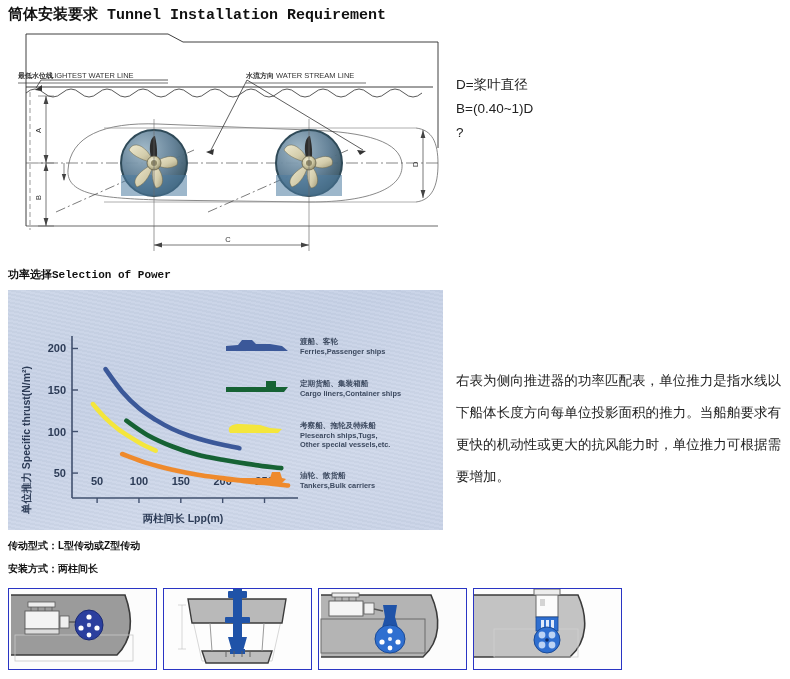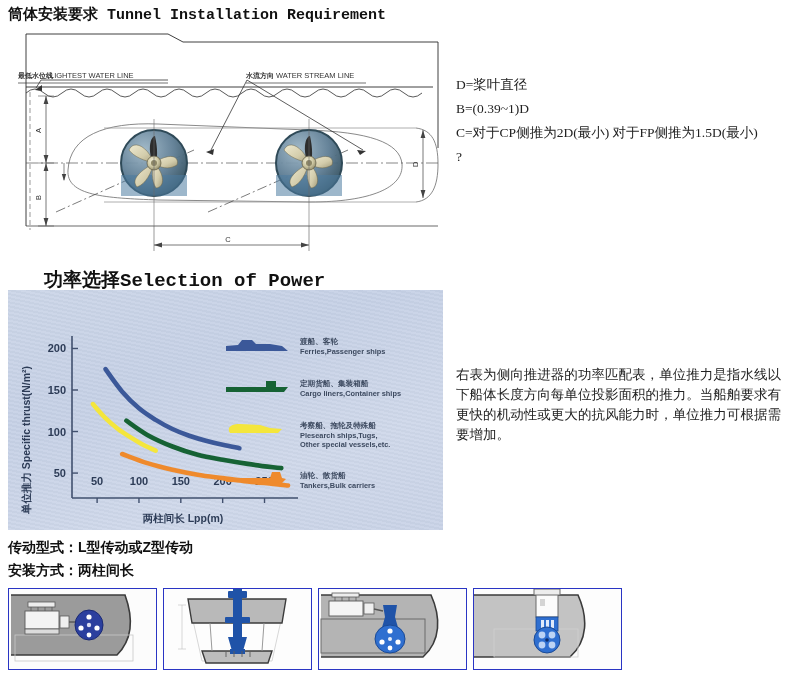--- a/index.html
+++ b/index.html
@@ -19,26 +19,26 @@
   .sec-title {
     position: absolute;
     font-weight: bold;
     font-size: 15px;
     letter-spacing: 0px;
     color: #111;
     white-space: nowrap;
     font-family: Liberation Mono, monospace;
   }
   #title-tunnel { left: 8px; top: 5px; }
-  #title-power  { left: 8px; top: 267px; font-size: 19px; margin-left: 36px;}
+  #title-power  { left: 8px; top: 267px; font-size: 11px;}
 
   .plain-line {
     position: absolute;
     font-weight: bold;
-    font-size: 14px;
+    font-size: 10px;
     color: #111;
     white-space: nowrap;
   }
   #line-drive   { left: 8px; top: 539px; }
   #line-mount   { left: 8px; top: 562px; }
 
   
   #tech-drawing {
     position: absolute;
     left: 8px; top: 30px;
@@ -55,21 +55,21 @@
 
   
   #formula-notes {
     position: absolute;
     left: 456px; top: 73px;
     width: 330px;
     font-size: 13.5px;
     line-height: 24px;
     color: #222;
   }
-  #formula-notes div { white-space: normal; font-family: Liberation Serif, serif; }
+  #formula-notes div { white-space: normal; }
 
   
   #chart-figure {
     position: absolute;
     left: 8px; top: 290px;
     width: 435px; height: 240px;
     background: linear-gradient(160deg,#ccd6e8 0%, #c6d1e6 35%, #cfd8ea 70%, #c9d3e7 100%);
     overflow: hidden;
   }
   #chart-figure .noise {
@@ -102,21 +102,21 @@
     font-size: 7.4px; font-weight: bold;
     fill: #3d4a60;
   }
 
   
   #power-note {
     position: absolute;
     left: 456px; top: 365px;
     width: 325px;
     font-size: 13.5px;
-    line-height: 20px;
+    line-height: 32px;
     color: #222;
     text-align: justify;
   }
 
   
   #photo-strip {
     position: absolute;
     left: 8px; top: 588px;
     width: 620px; height: 82px;
     display: flex;
@@ -278,22 +278,21 @@
       <path d="M301,215 l-8,-2.4 l0,4.8 Z" fill="#444" stroke="none"></path>
       <line x1="146" y1="196" x2="146" y2="221" stroke-width="0.6"></line>
       <line x1="301" y1="196" x2="301" y2="221" stroke-width="0.6"></line>
     </g>
     <text class="tdlabel" x="220" y="212" text-anchor="middle">C</text>
   </svg>
 </div>
 
 <div id="formula-notes">
   <div>D=桨叶直径</div>
-  <div>B=(0.39~1)D</div>
-  <div>C=对于CP侧推为2D(最小) 对于FP侧推为1.5D(最小)</div>
+  <div>B=(0.40~1)D</div>
   <div>?</div>
 </div>
 
 <div class="sec-title" id="title-power">功率选择Selection of Power</div>
 
 <div id="chart-figure">
   <div class="noise"></div>
   <svg width="435" height="240" viewBox="0 0 435 240" id="chart-svg">
 
     <g stroke="#41506e" stroke-width="1.6" fill="none">

